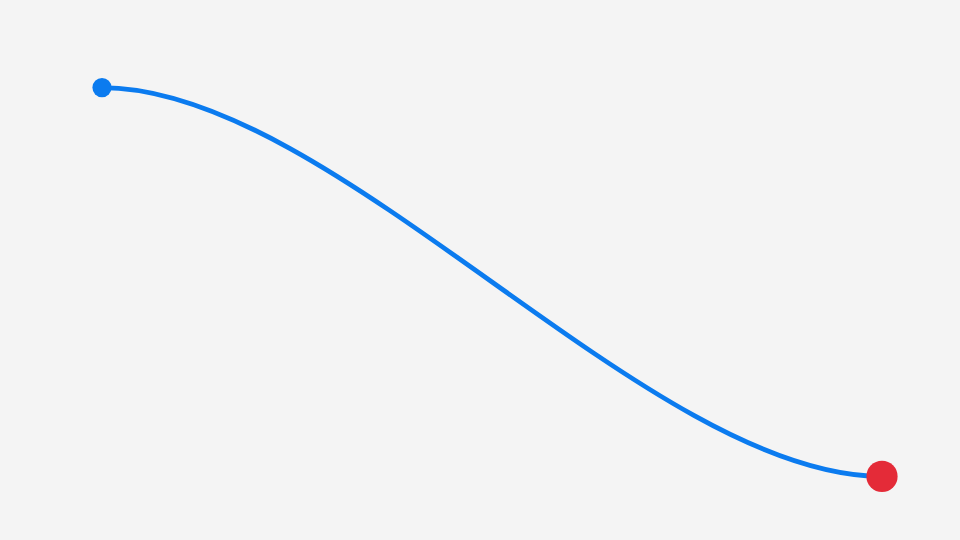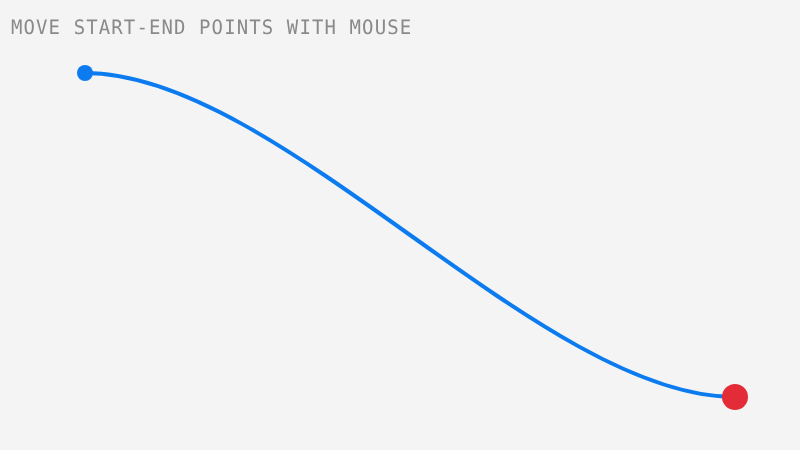--- a/index.html
+++ b/index.html
@@ -51,21 +51,20 @@
   }
   .handle {
     cursor: move;
   }
 </style>
 </head>
 <body style="background: rgb(244, 244, 244);">
 
 <div id="app" style="width: 800px; height: 450px; background: rgb(244, 244, 244);">
 
-  <h1 id="title" style="color: rgb(138, 138, 138);">MOVE START-END POINTS WITH MOUSE</h1>
 
   <svg id="canvas-svg" viewBox="0 0 800 450" xmlns="http://www.w3.org/2000/svg" style="width: 800px; height: 450px;">
 
     <path class="curve-path" d="M 85 73 C 280 73 540 397 735 397" stroke="#0b7bef" stroke-width="4"></path>
 
     <circle class="handle" cx="85" cy="73" r="8" fill="#0b7bef"></circle>
 
     <circle class="handle" cx="735" cy="397" r="13" fill="#e42b38"></circle>
   </svg>
 

